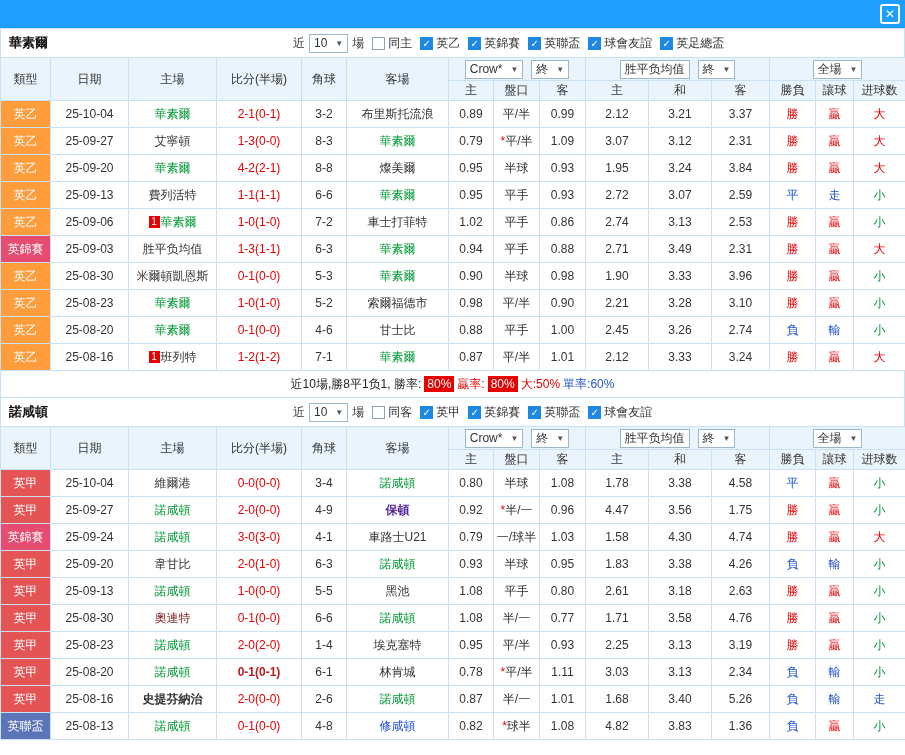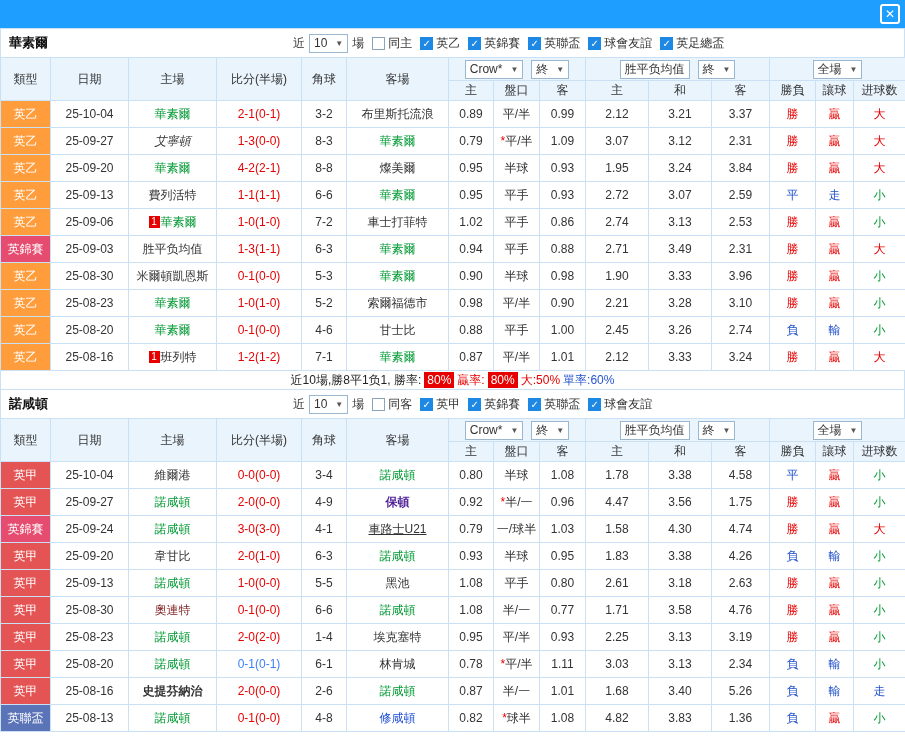--- a/index.html
+++ b/index.html
@@ -31,21 +31,21 @@
   .cblabel { color:#333; }
   .grid { border-collapse:collapse; width:905px; table-layout:fixed; margin-top:-1px; background:#fff; }
   .grid th,.grid td { border:1px solid var(--border,#c9e0f5); text-align:center; white-space:nowrap; overflow:hidden; padding:0; }
   .grid thead th { background:var(--header-bg,#e9f4fd); font-weight:normal; font-size:12px; color:#333; }
   .grid .h1 th { height:23px; }
   .grid .h2 th { height:20px; }
   .grid td { height:27px; font-size:12px; }
   .grid td.lg { color:#fff; }
   .grid .grp .selbox { margin:0 4px; }
   .cardbadge { display:inline-block; background:var(--red,#e60000); color:#fff; font-size:10px; line-height:12px; width:11px; height:12px; text-align:center; margin-right:1px; vertical-align:1px; }
-  .summary { height:20px; display:flex; align-items:center; justify-content:center; gap:3px; border:1px solid var(--border,#c9e0f5); margin-top:-1px; font-size:12px; background:#fff; }
+  .summary { height:28px; display:flex; align-items:center; justify-content:center; gap:3px; border:1px solid var(--border,#c9e0f5); margin-top:-1px; font-size:12px; background:#fff; }
   .seg-dark { color:#222; }
   .seg-red { color:var(--red,#e60000); }
   .seg-blue { color:var(--blue,#2353cc); }
   .seg-badge { background:var(--red,#e60000); color:#fff; padding:0 3px; line-height:16px; }
 </style>
 </head>
 <body>
 
 <div class="titlebar">
   <span class="tb-close">
@@ -159,21 +159,21 @@
           <td>2.12</td>
           <td>3.21</td>
           <td>3.37</td>
           <td class="res" style="color: rgb(230, 0, 0);">勝</td>
           <td class="res" style="color: rgb(230, 0, 0);">贏</td>
           <td class="res" style="color: rgb(230, 0, 0);">大</td>
         </tr>
         <tr>
           <td class="lg" style="background: rgb(255, 157, 61);">英乙</td>
           <td>25-09-27</td>
-          <td class="teamcell"><span style="color: rgb(51, 51, 51); font-style: italic;">艾寧頓</span></td>
+          <td class="teamcell"><span style="color: rgb(51, 51, 51);">艾寧頓</span></td>
           <td class="score" style="color: rgb(230, 0, 0);">1-3(0-0)</td>
           <td>8-3</td>
           <td class="teamcell"><span style="color: rgb(0, 153, 51);">華素爾</span></td>
           <td>0.79</td>
           <td><span style="color: rgb(230, 0, 0);">*</span><span>平/半</span></td>
           <td>1.09</td>
           <td>3.07</td>
           <td>3.12</td>
           <td>2.31</td>
           <td class="res" style="color: rgb(230, 0, 0);">勝</td>
@@ -447,21 +447,21 @@
           <td class="res" style="color: rgb(230, 0, 0);">勝</td>
           <td class="res" style="color: rgb(230, 0, 0);">贏</td>
           <td class="res" style="color: rgb(0, 153, 51);">小</td>
         </tr>
         <tr>
           <td class="lg" style="background: rgb(230, 76, 112);">英錦賽</td>
           <td>25-09-24</td>
           <td class="teamcell"><span style="color: rgb(0, 153, 51);">諾咸頓</span></td>
           <td class="score" style="color: rgb(230, 0, 0);">3-0(3-0)</td>
           <td>4-1</td>
-          <td class="teamcell"><span style="color: rgb(51, 51, 51); text-decoration: underline;">車路士U21</span></td>
+          <td class="teamcell"><span style="color: rgb(51, 51, 51);">車路士U21</span></td>
           <td>0.79</td>
           <td><span>一/球半</span></td>
           <td>1.03</td>
           <td>1.58</td>
           <td>4.30</td>
           <td>4.74</td>
           <td class="res" style="color: rgb(230, 0, 0);">勝</td>
           <td class="res" style="color: rgb(230, 0, 0);">贏</td>
           <td class="res" style="color: rgb(230, 0, 0);">大</td>
         </tr>
@@ -530,21 +530,21 @@
           <td>3.13</td>
           <td>3.19</td>
           <td class="res" style="color: rgb(230, 0, 0);">勝</td>
           <td class="res" style="color: rgb(230, 0, 0);">贏</td>
           <td class="res" style="color: rgb(0, 153, 51);">小</td>
         </tr>
         <tr>
           <td class="lg" style="background: rgb(228, 84, 84);">英甲</td>
           <td>25-08-20</td>
           <td class="teamcell"><span style="color: rgb(0, 153, 51);">諾咸頓</span></td>
-          <td class="score" style="color: #3b82f6;">0-1(0-1)</td>
+          <td class="score" style="color: #b91c1c; font-weight: bold;">0-1(0-1)</td>
           <td>6-1</td>
           <td class="teamcell"><span style="color: rgb(51, 51, 51);">林肯城</span></td>
           <td>0.78</td>
           <td><span style="color: rgb(230, 0, 0);">*</span><span>平/半</span></td>
           <td>1.11</td>
           <td>3.03</td>
           <td>3.13</td>
           <td>2.34</td>
           <td class="res" style="color: rgb(35, 83, 204);">負</td>
           <td class="res" style="color: rgb(35, 83, 204);">輸</td>

